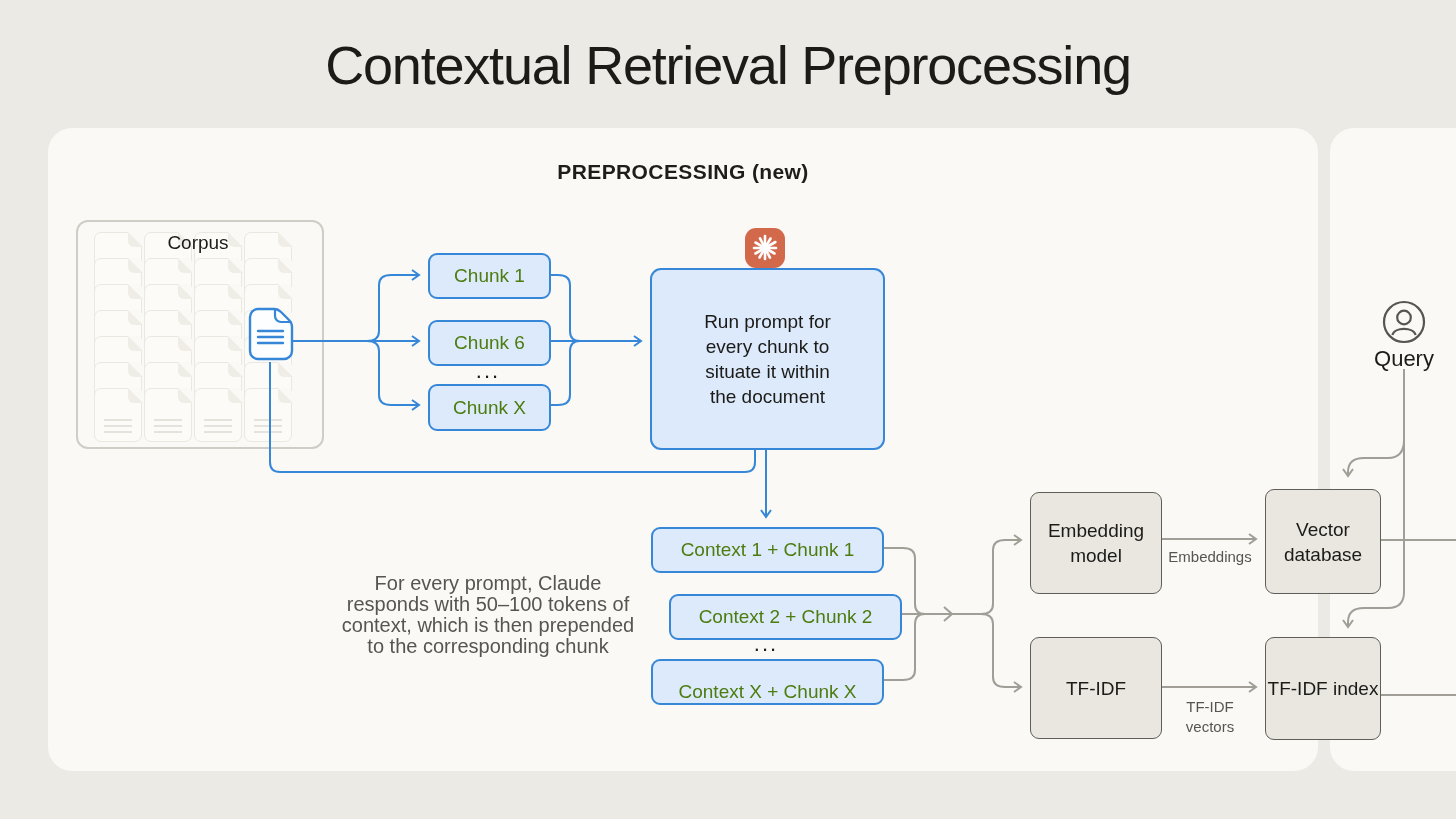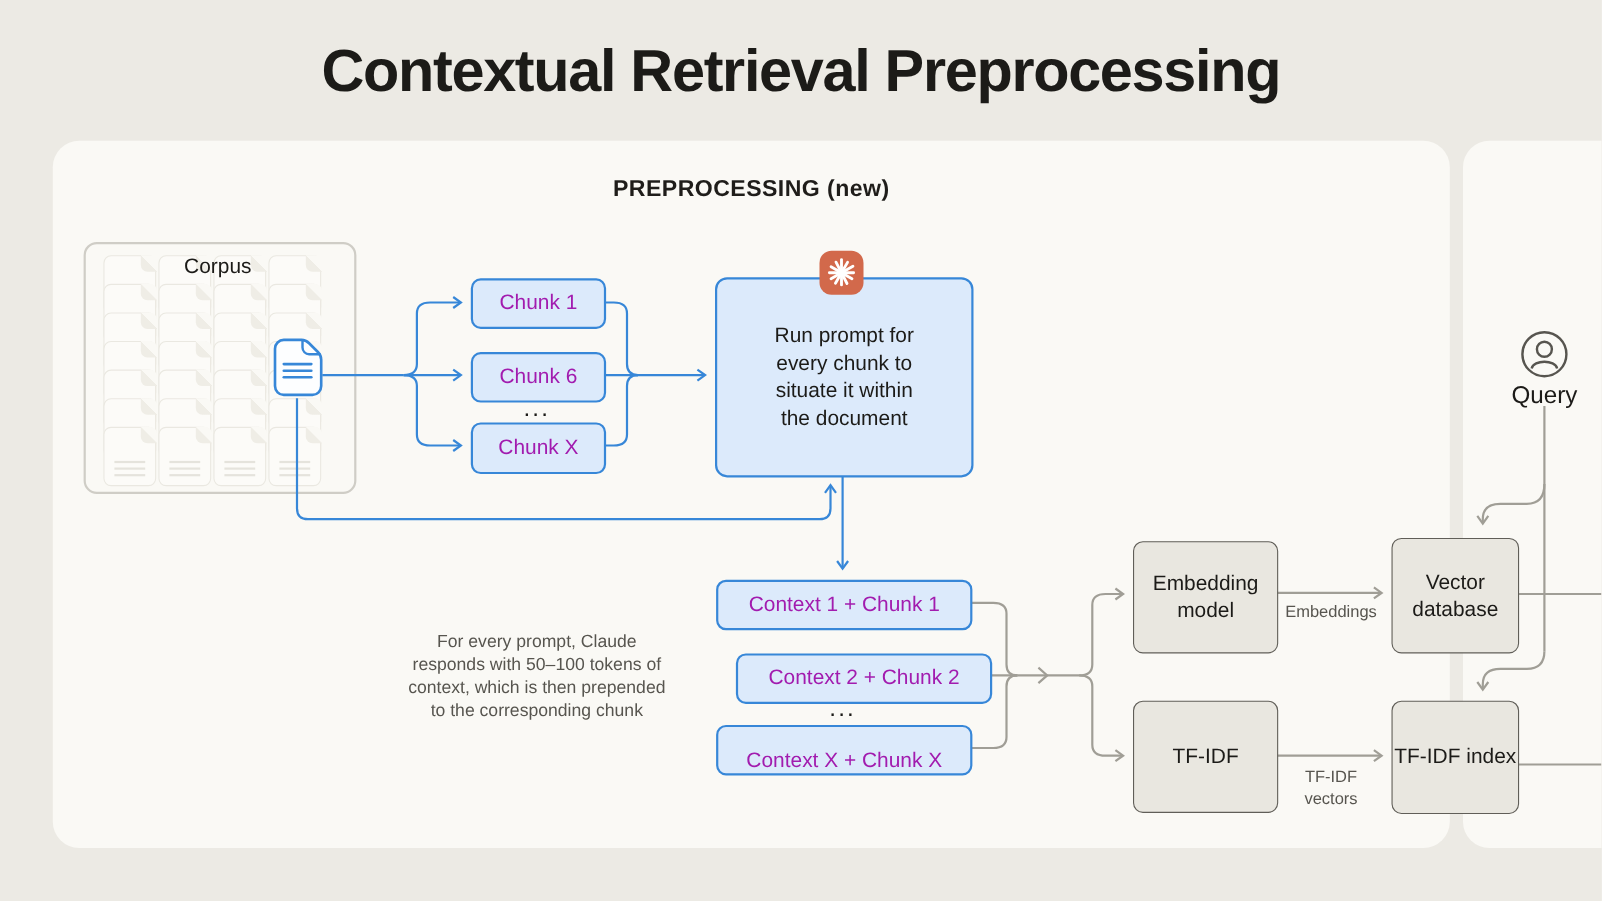--- a/index.html
+++ b/index.html
@@ -11,21 +11,21 @@
     position:relative;
     width:1456px;height:819px;
     background:#ECEAE4;
     overflow:hidden;
   }
   .abs{position:absolute;}
   
   #page-title{
     left:0;top:34px;width:1456px;
     text-align:center;
-    font-size:54px;font-weight:700;letter-spacing:-1.2px;
+    font-size:54px;font-weight:400;letter-spacing:-1.2px;
     color:#1C1B18;
   }
   
   .panel{
     background:#FAF9F5;
     border-radius:24px;
   }
   #panel-left{left:48px;top:128px;width:1270px;height:643px;}
   #panel-right{left:1330px;top:128px;width:170px;height:643px;}
   #panel-heading{
@@ -57,33 +57,33 @@
     width:15px;height:15px;
     background:linear-gradient(45deg,#EFEDE6 49.5%,#FAF9F5 50.5%);
     border-bottom-left-radius:6px;border-top-right-radius:7px;
   }
   .doc-line{display:block;position:absolute;left:9px;right:9px;height:2px;background:#E5E3DC;}
   
   .blue-node{
     background:#DCEAFB;
     border:2px solid #3787D8;border-radius:9px;
     display:flex;align-items:center;justify-content:center;
-    font-size:19px;color:#a21caf;z-index:2;
+    font-size:19px;color:#4d7c0f;z-index:2;
   }
   #chunk-1{left:428px;top:253px;width:119px;height:42px;}
   #chunk-2{left:428px;top:320px;width:119px;height:42px;}
   #chunk-x{left:428px;top:384px;width:119px;height:43px;}
   #ctx-1{left:651px;top:527px;width:229px;height:42px;}
   #ctx-2{left:669px;top:594px;width:229px;height:42px;}
   #ctx-x{left:651px;top:659px;width:229px;height:42px;align-items:flex-end;}
   .ellipsis{font-size:22px;color:#1C1B18;letter-spacing:2px;z-index:2;}
   #ellipsis-chunks{left:462px;top:358px;width:52px;text-align:center;}
   #ellipsis-ctx{left:740px;top:631px;width:52px;text-align:center;}
   #prompt-box{
-    left:650px;top:252px;width:231px;height:178px;
+    left:650px;top:268px;width:231px;height:178px;
     background:#DCEAFB;border:2px solid #3787D8;border-radius:11px;
     display:flex;align-items:center;justify-content:center;z-index:2;
   }
   #prompt-box .lines{text-align:center;font-size:19px;line-height:25px;color:#1C1B18;}
   #claude-icon{
     left:745px;top:228px;width:40px;height:40px;
     background:#D2694B;border-radius:11px;z-index:3;
     display:flex;align-items:center;justify-content:center;
   }
   
@@ -98,21 +98,21 @@
   #tfidf{left:1030px;top:637px;width:130px;height:100px;}
   #tfidf-index{left:1265px;top:637px;width:114px;height:101px;}
   .edge-label{
     font-size:15px;line-height:20px;color:#57554F;text-align:center;z-index:2;
   }
   #label-embeddings{left:1160px;top:547px;width:100px;}
   #label-tfidf-vectors{left:1164px;top:697px;width:92px;}
   
   #note{
     left:338px;top:573px;width:300px;
-    text-align:center;font-size:16px;line-height:21px;color:#57554F;
+    text-align:center;font-size:20px;line-height:21px;color:#57554F;
   }
   
   #query-icon{left:1382px;top:300px;z-index:2;}
   #query-label{left:1354px;top:346px;width:100px;text-align:center;font-size:22px;color:#1C1B18;}
   
   #wires{left:0;top:0;z-index:1;pointer-events:none;}
   #highlight-doc{left:248px;top:306px;z-index:3;}
 </style>
 </head>
 <body>

